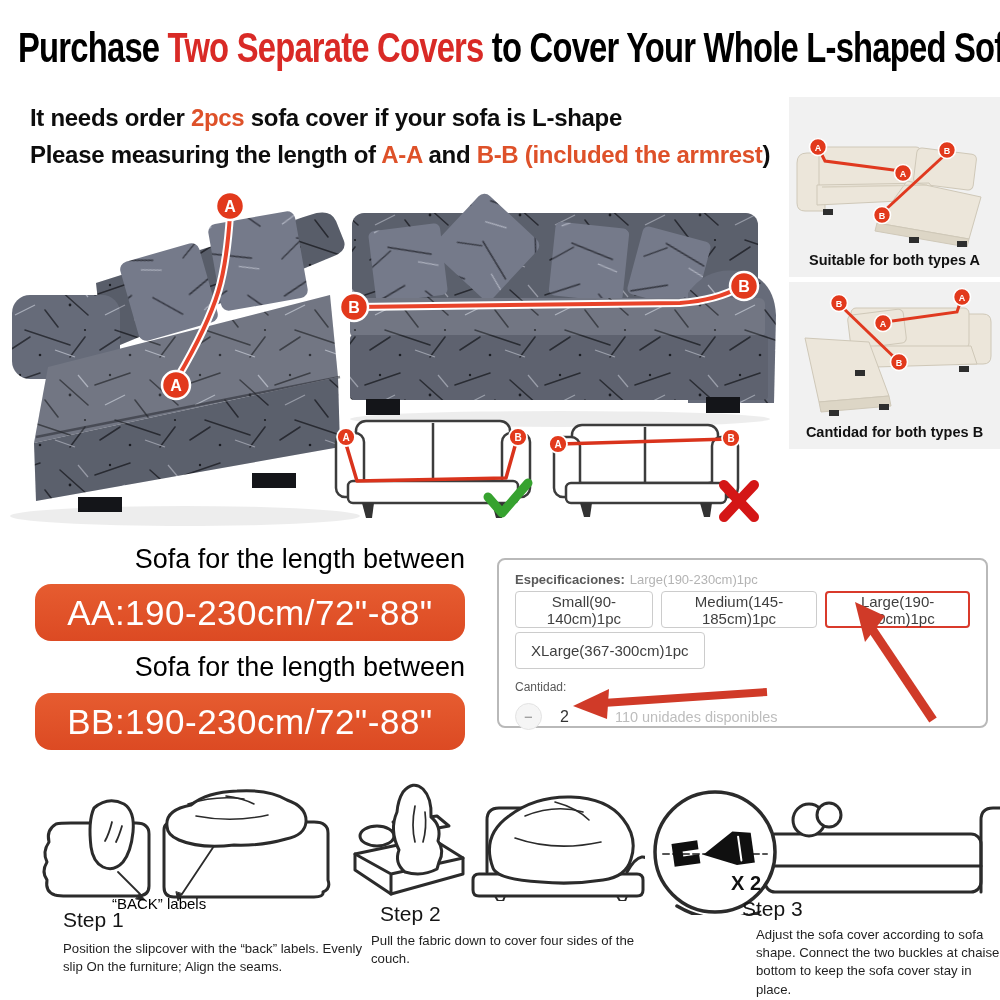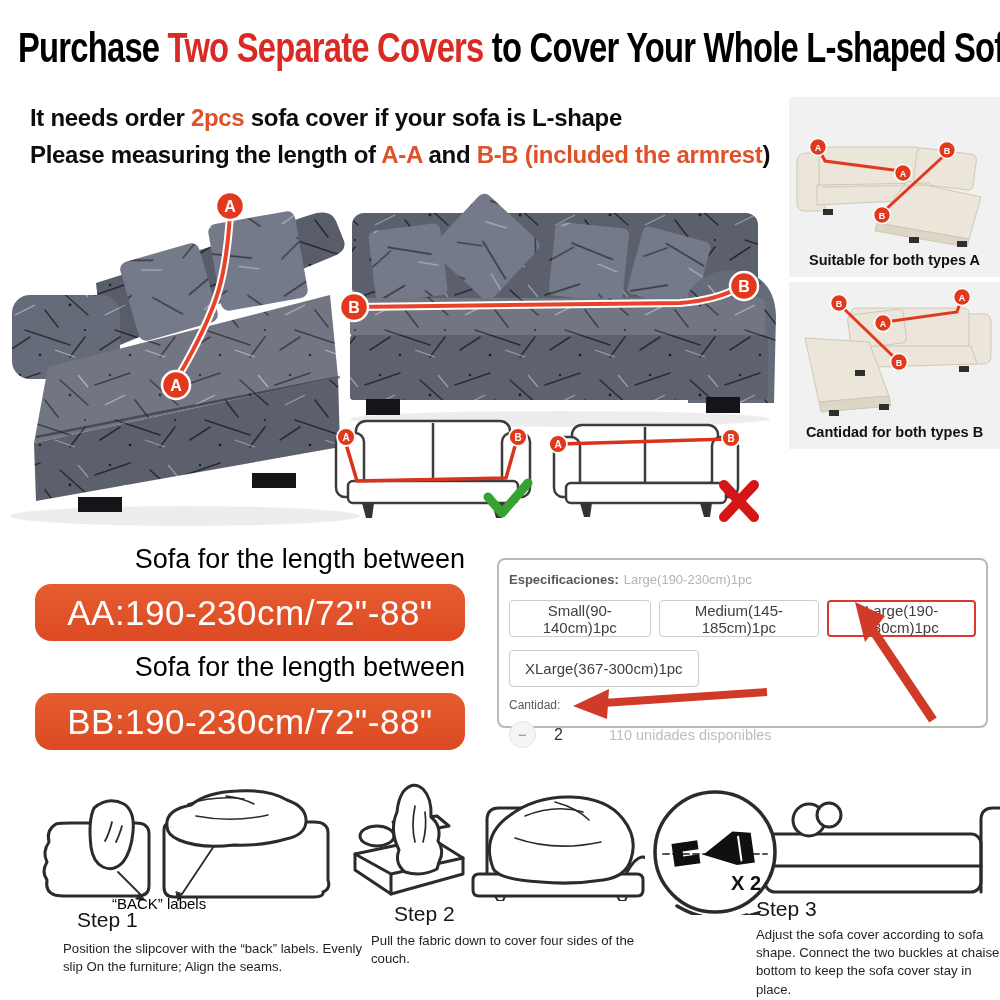--- a/index.html
+++ b/index.html
@@ -27,38 +27,38 @@
            font-size:14.5px;color:#111;}
   
   .len-label{position:absolute;left:35px;width:430px;text-align:right;font-size:27px;color:#000;}
   .ll1{top:544px;} .ll2{top:652px;}
   .len-badge{position:absolute;left:35px;width:430px;height:57px;border-radius:16px;
              background:linear-gradient(#e65c30,#dc4a23);color:#fff;font-size:35px;
              text-align:center;line-height:57px;letter-spacing:.5px;}
   .lb1{top:584px;} .lb2{top:693px;}
   
   .spec{position:absolute;left:497px;top:558px;width:491px;height:170px;background:#fff;
-        border:2px solid #b9b9b9;border-radius:8px;box-sizing:border-box;padding:10px 10px;}
+        border:2px solid #b9b9b9;border-radius:8px;box-sizing:border-box;padding:10px 16px;}
   .spec-head{font-size:13px;color:#b3b3b3;margin-top:2px;}
   .spec-head .lab{color:#595959;font-weight:bold;margin-right:5px;}
-  .opt-row{display:flex;gap:8px;margin-top:13px;}
+  .opt-row{display:flex;gap:8px;margin-top:4px;}
   .opt{font-family:inherit;background:#fff;border:1px solid #ccc;border-radius:4px;font-size:15px;
        color:#3f3f3f;height:37px;padding:0 15px;box-sizing:border-box;cursor:pointer;}
   .opt.sel{border:2px solid #d93a2b;padding:0 14px;}
   .qty-label{margin-top:11px;font-size:12px;color:#595959;}
   .qty-row{display:flex;align-items:center;margin-top:9px;}
   .qty-btn{width:27px;height:27px;border-radius:50%;border:1px solid #e3e3e3;background:#f5f5f5;
            color:#8a8a8a;font-size:15px;line-height:24px;text-align:center;padding:0;font-family:inherit;}
   .qty-val{font-size:16px;color:#333;margin-left:18px;}
   .stock{font-size:14.5px;color:#bdbdbd;margin-left:46px;}
   .arrows{position:absolute;left:495px;top:552px;pointer-events:none;}
   
   .stepsvg{position:absolute;}
   .back-note{position:absolute;left:112px;top:895px;font-size:15px;font-weight:normal;color:#000000;}
-  .step-h{position:absolute;font-size:21px;color:#151515;margin-left:14px;}
+  .step-h{position:absolute;font-size:21px;color:#151515;}
   .step-p{position:absolute;font-size:13.2px;line-height:1.38;color:#1f1f1f;}
   .h1{left:63px;top:908px;} .p1{left:63px;top:940px;width:300px;}
   .h2{left:380px;top:902px;} .p2{left:371px;top:932px;width:288px;}
   .h3{left:742px;top:897px;} .p3{left:756px;top:926px;width:252px;}
 </style>
 </head>
 <body>
 
 <div class="canvas">
 

